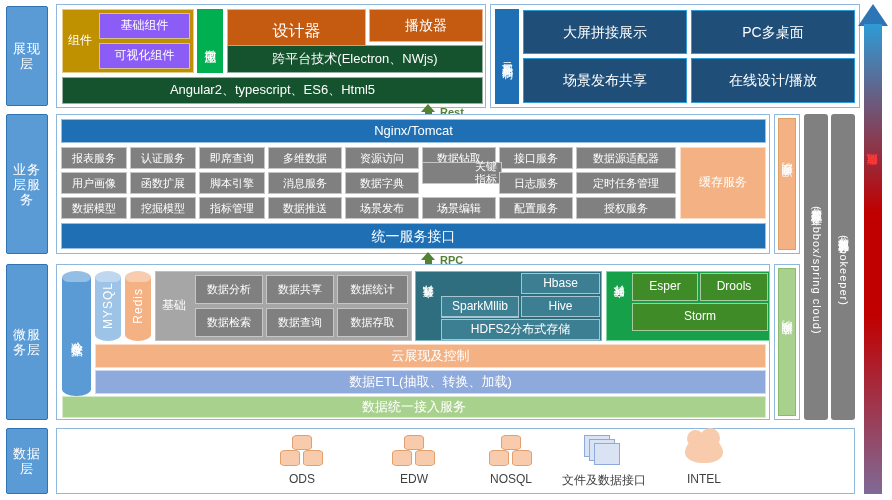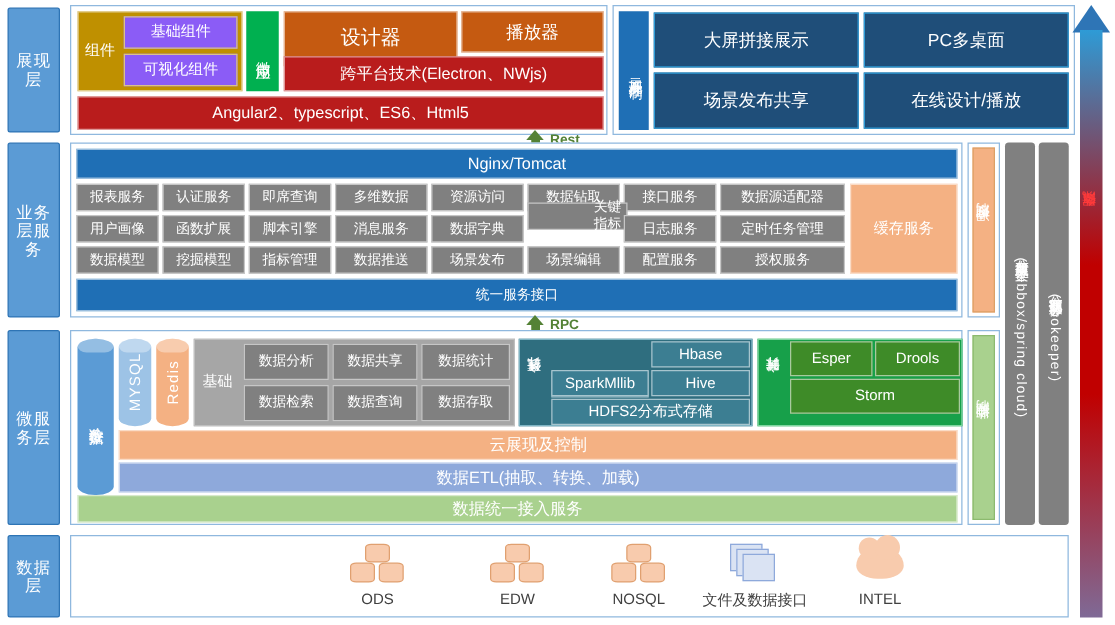--- a/index.html
+++ b/index.html
@@ -28,21 +28,21 @@
     text-align:center; color:#fff; font-size:12px; line-height:1.15;
     border:1px solid rgba(255,255,255,.55);
   }
   .box.thin { font-size:11px; }
 
   
   .c-olive   { background:#BF9000; }
   .c-olive-d { background:#8b5cf6; border-color:#d9c28a; }
   .c-green   { background:#00B050; }
   .c-orange  { background:#C55A11; }
-  .c-grn-dk  { background:#b91c1c; }
+  .c-grn-dk  { background:#14532d; }
   .c-blue    { background:#1F6FB5; }
   .c-blue-d  { background:#1F4E79; border:1px solid #2E9BD6; }
   .c-gray    { background:#808080; }
   .c-peach   { background:#F4B183; color:#fff; }
   .c-teal-l  { background:#3C7E92; }
   .c-grn2-d  { background:#3E8B28; }
   .c-orange2 { background:#F4B183; }
   .c-periw   { background:#8EA9DB; }
   .c-grn-l   { background:#A9D18E; }
 
@@ -184,21 +184,21 @@
       <div class="box c-gray thin" style="left:142px;top:82px;width:66px;height:22px;">指标管理</div>
       <div class="box c-gray thin" style="left:211px;top:82px;width:74px;height:22px;">数据推送</div>
       <div class="box c-gray thin" style="left:288px;top:82px;width:74px;height:22px;">场景发布</div>
       <div class="box c-gray thin" style="left:365px;top:82px;width:74px;height:22px;">场景编辑</div>
       <div class="box c-gray thin" style="left:442px;top:82px;width:74px;height:22px;">配置服务</div>
       <div class="box c-gray thin" style="left:519px;top:82px;width:100px;height:22px;">授权服务</div>
     </div>
 
     <div class="box c-peach" style="left:623px;top:32px;width:86px;height:72px;font-size:12px;">缓存服务</div>
 
-    <div class="box c-blue" style="left:4px;top:108px;width:705px;height:26px;font-size:11px;">统一服务接口</div>
+    <div class="box c-blue" style="left:4px;top:108px;width:705px;height:26px;font-size:14px;">统一服务接口</div>
   </div>
 
   <div class="uparrow" style="left:421px;top:252px;height:18px;">
     <div class="head"></div>
       <div class="shaft"></div>
   </div>
   <div class="arrow-label" style="left:440px;top:254px;">RPC</div>
 
   <div class="panel" style="left:56px;top:264px;width:714px;height:156px;">
 

